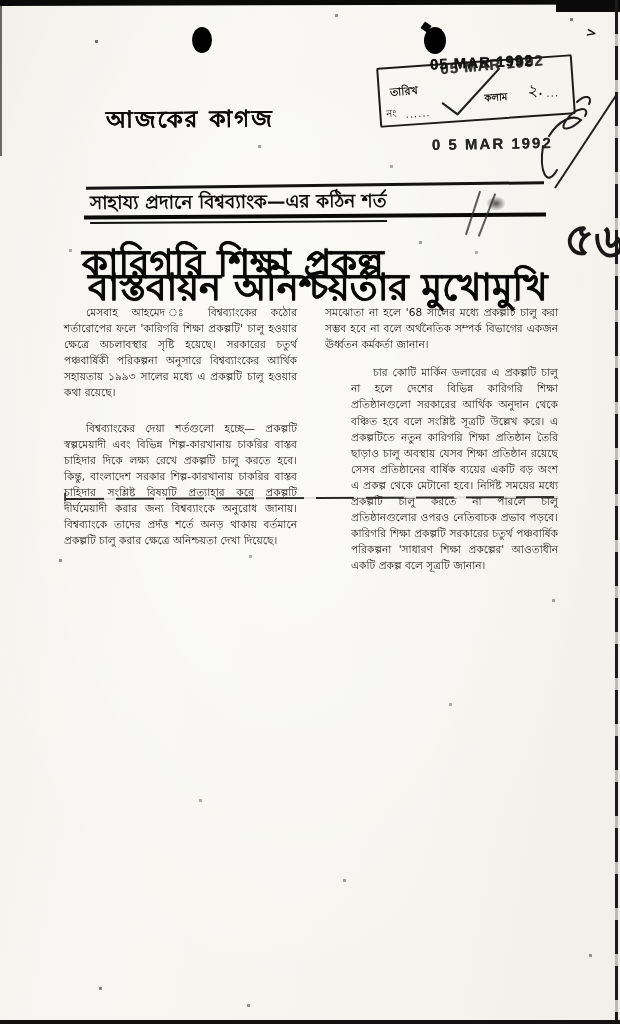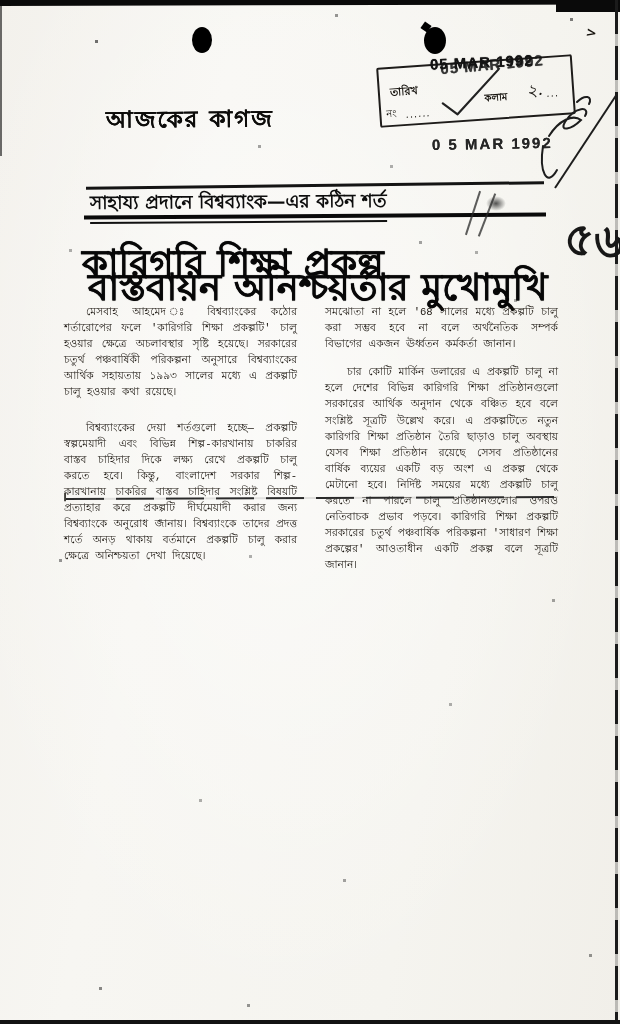--- a/index.html
+++ b/index.html
@@ -53,26 +53,26 @@
   .kicker{position:absolute;left:90px;top:188px;font-size:18.5px;font-weight:800;color:#0d0d0d;
     border-bottom:2px solid #111;padding-bottom:2px;white-space:nowrap;transform:rotate(-.4deg);}
   .rule-thick{position:absolute;left:84px;top:214px;width:462px;height:3.5px;background:#0a0a0a;transform:rotate(-.4deg);}
   .pencil-slash{position:absolute;width:2px;height:46px;background:rgba(40,40,40,.75);}
   .pencil-smudge{position:absolute;left:486px;top:196px;width:20px;height:15px;border-radius:50%;
     background:radial-gradient(rgba(40,40,40,.8),rgba(40,40,40,0) 70%);}
   .headline1{position:absolute;left:82px;top:234px;font-size:37px;font-weight:700;color:#070707;
     white-space:nowrap;text-shadow:0 0 .7px #070707;}
   .headline2{position:absolute;left:88px;top:258px;font-size:37px;font-weight:900;color:#070707;
     white-space:nowrap;text-shadow:0 0 .7px #070707;}
-  .columns{position:absolute;left:64px;top:304px;width:494px;display:flex;gap:28px;font-family:Liberation Mono, monospace;}
+  .columns{position:absolute;left:64px;top:304px;width:494px;display:flex;gap:28px;}
   .col{width:241px;font-size:10.6px;line-height:1.52;text-align:justify;color:#1d1812;}
   .col p{margin:0;}
   .col p.ind{text-indent:22px;}
   .col p + p{margin-top:19px;}
-  .col p.sp{margin-top:12px;}
+  .col p.sp{margin-top:12px;margin-left:26px;}
   .rule-bottom{position:absolute;left:66px;top:497px;width:492px;height:2px;transform:rotate(-.25deg);
     background:repeating-linear-gradient(to right,#2a2a2a 0 38px,rgba(42,42,42,.12) 38px 50px);}
   .tick-bl{position:absolute;left:62px;top:487px;font-size:13px;font-weight:700;}
   
   .speckles{position:absolute;left:0;top:0;width:1px;height:1px;background:transparent;
     box-shadow:
       96px 41px 0 1px rgba(0,0,0,.55), 336px 15px 0 1px rgba(0,0,0,.4),
       571px 19px 0 1px rgba(0,0,0,.5), 259px 146px 0 1px rgba(0,0,0,.35),
       391px 166px 0 1px rgba(0,0,0,.3), 70px 250px 0 1px rgba(0,0,0,.3),
       420px 242px 0 1px rgba(0,0,0,.35),476px 252px 0 1px rgba(0,0,0,.3),

